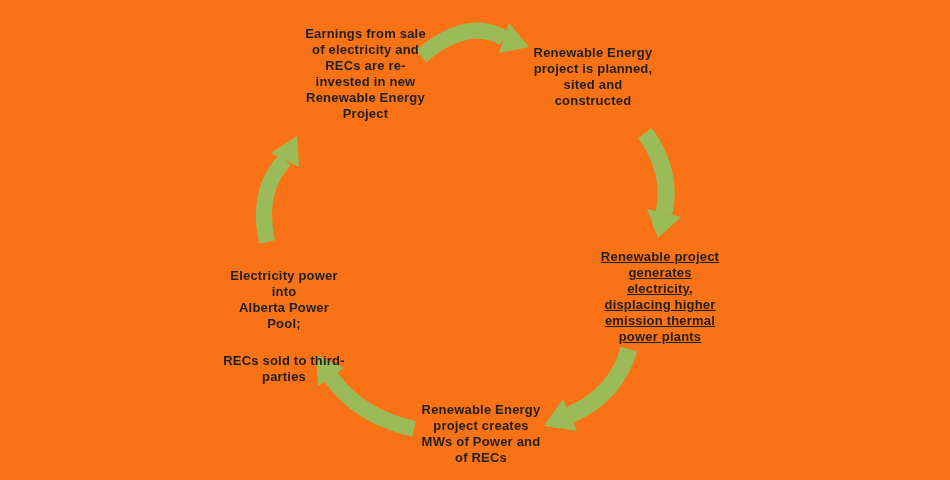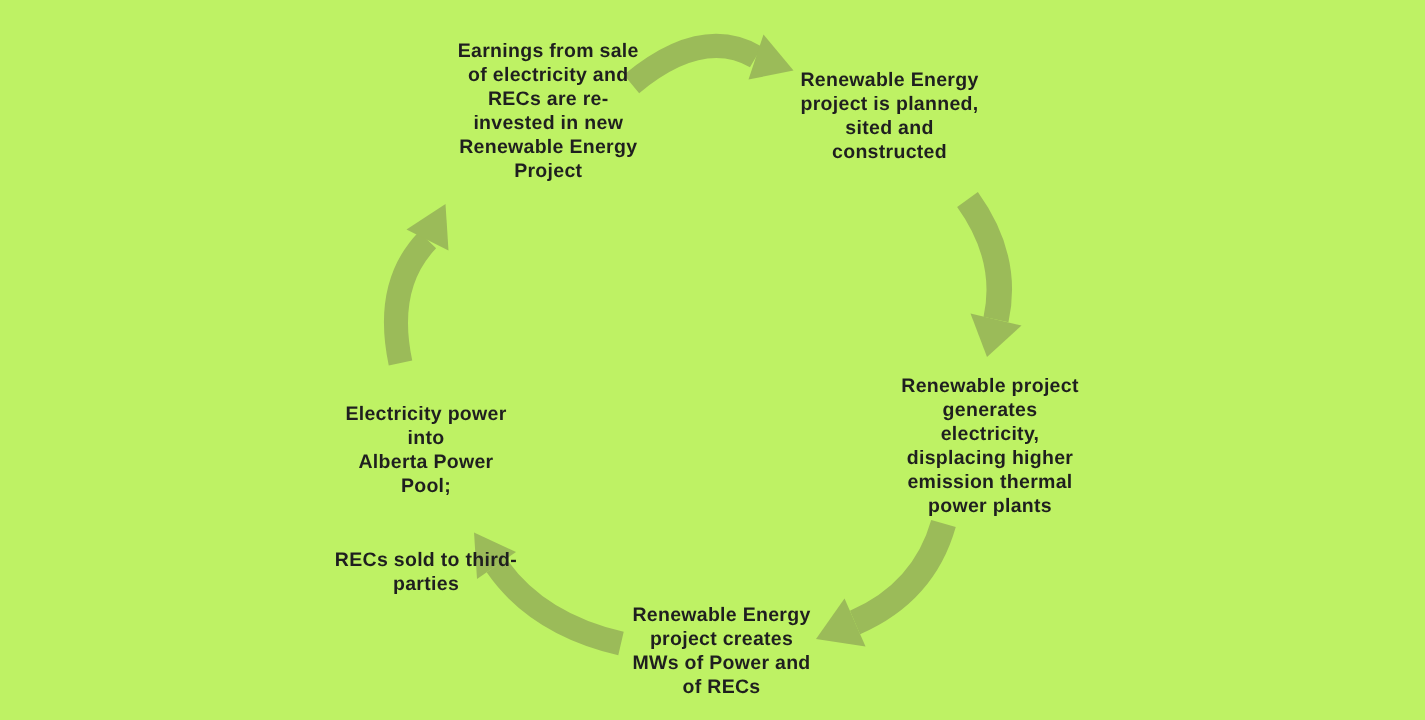--- a/index.html
+++ b/index.html
@@ -4,21 +4,21 @@
 <style>
   html, body {
     margin: 0;
     padding: 0;
     background: #ffffff;
   }
   #stage {
     position: relative;
     width: 950px;
     height: 480px;
-    background: #bef264;
+    background: #f97316;
     overflow: hidden;
     font-family: "Liberation Sans", sans-serif;
   }
   #arrows {
     position: absolute;
     left: 0;
     top: 0;
     width: 950px;
     height: 480px;
   }
@@ -26,21 +26,21 @@
     position: absolute;
     text-align: center;
     font-weight: bold;
     font-size: 13px;
     line-height: 16px;
     letter-spacing: 0.2px;
     color: #1f1f1f;
     white-space: pre-line;
   }
   .node .para + .para {
-    margin-top: 17px;
+    margin-top: 5px;
   }
 </style>
 </head>
 <body>
 
 <div id="stage">
 
   <svg id="arrows" viewBox="0 0 950 480" xmlns="http://www.w3.org/2000/svg">
 
     <g>
@@ -74,21 +74,21 @@
 RECs are re-
 invested in new
 Renewable Energy
 Project</div>
 
   <div class="node" style="left:528px; top:45px; width:130px;">Renewable Energy
 project is planned,
 sited and
 constructed</div>
 
-  <div class="node" style="left:597px; top:249px; width:126px;">Renewable project
+  <div class="node" style="left:597px; top:249px; width:126px;text-decoration:underline;">Renewable project
 generates
 electricity,
 displacing higher
 emission thermal
 power plants</div>
 
   <div class="node" style="left:417px; top:402px; width:128px;">Renewable Energy
 project creates
 MWs of Power and
 of RECs</div>

